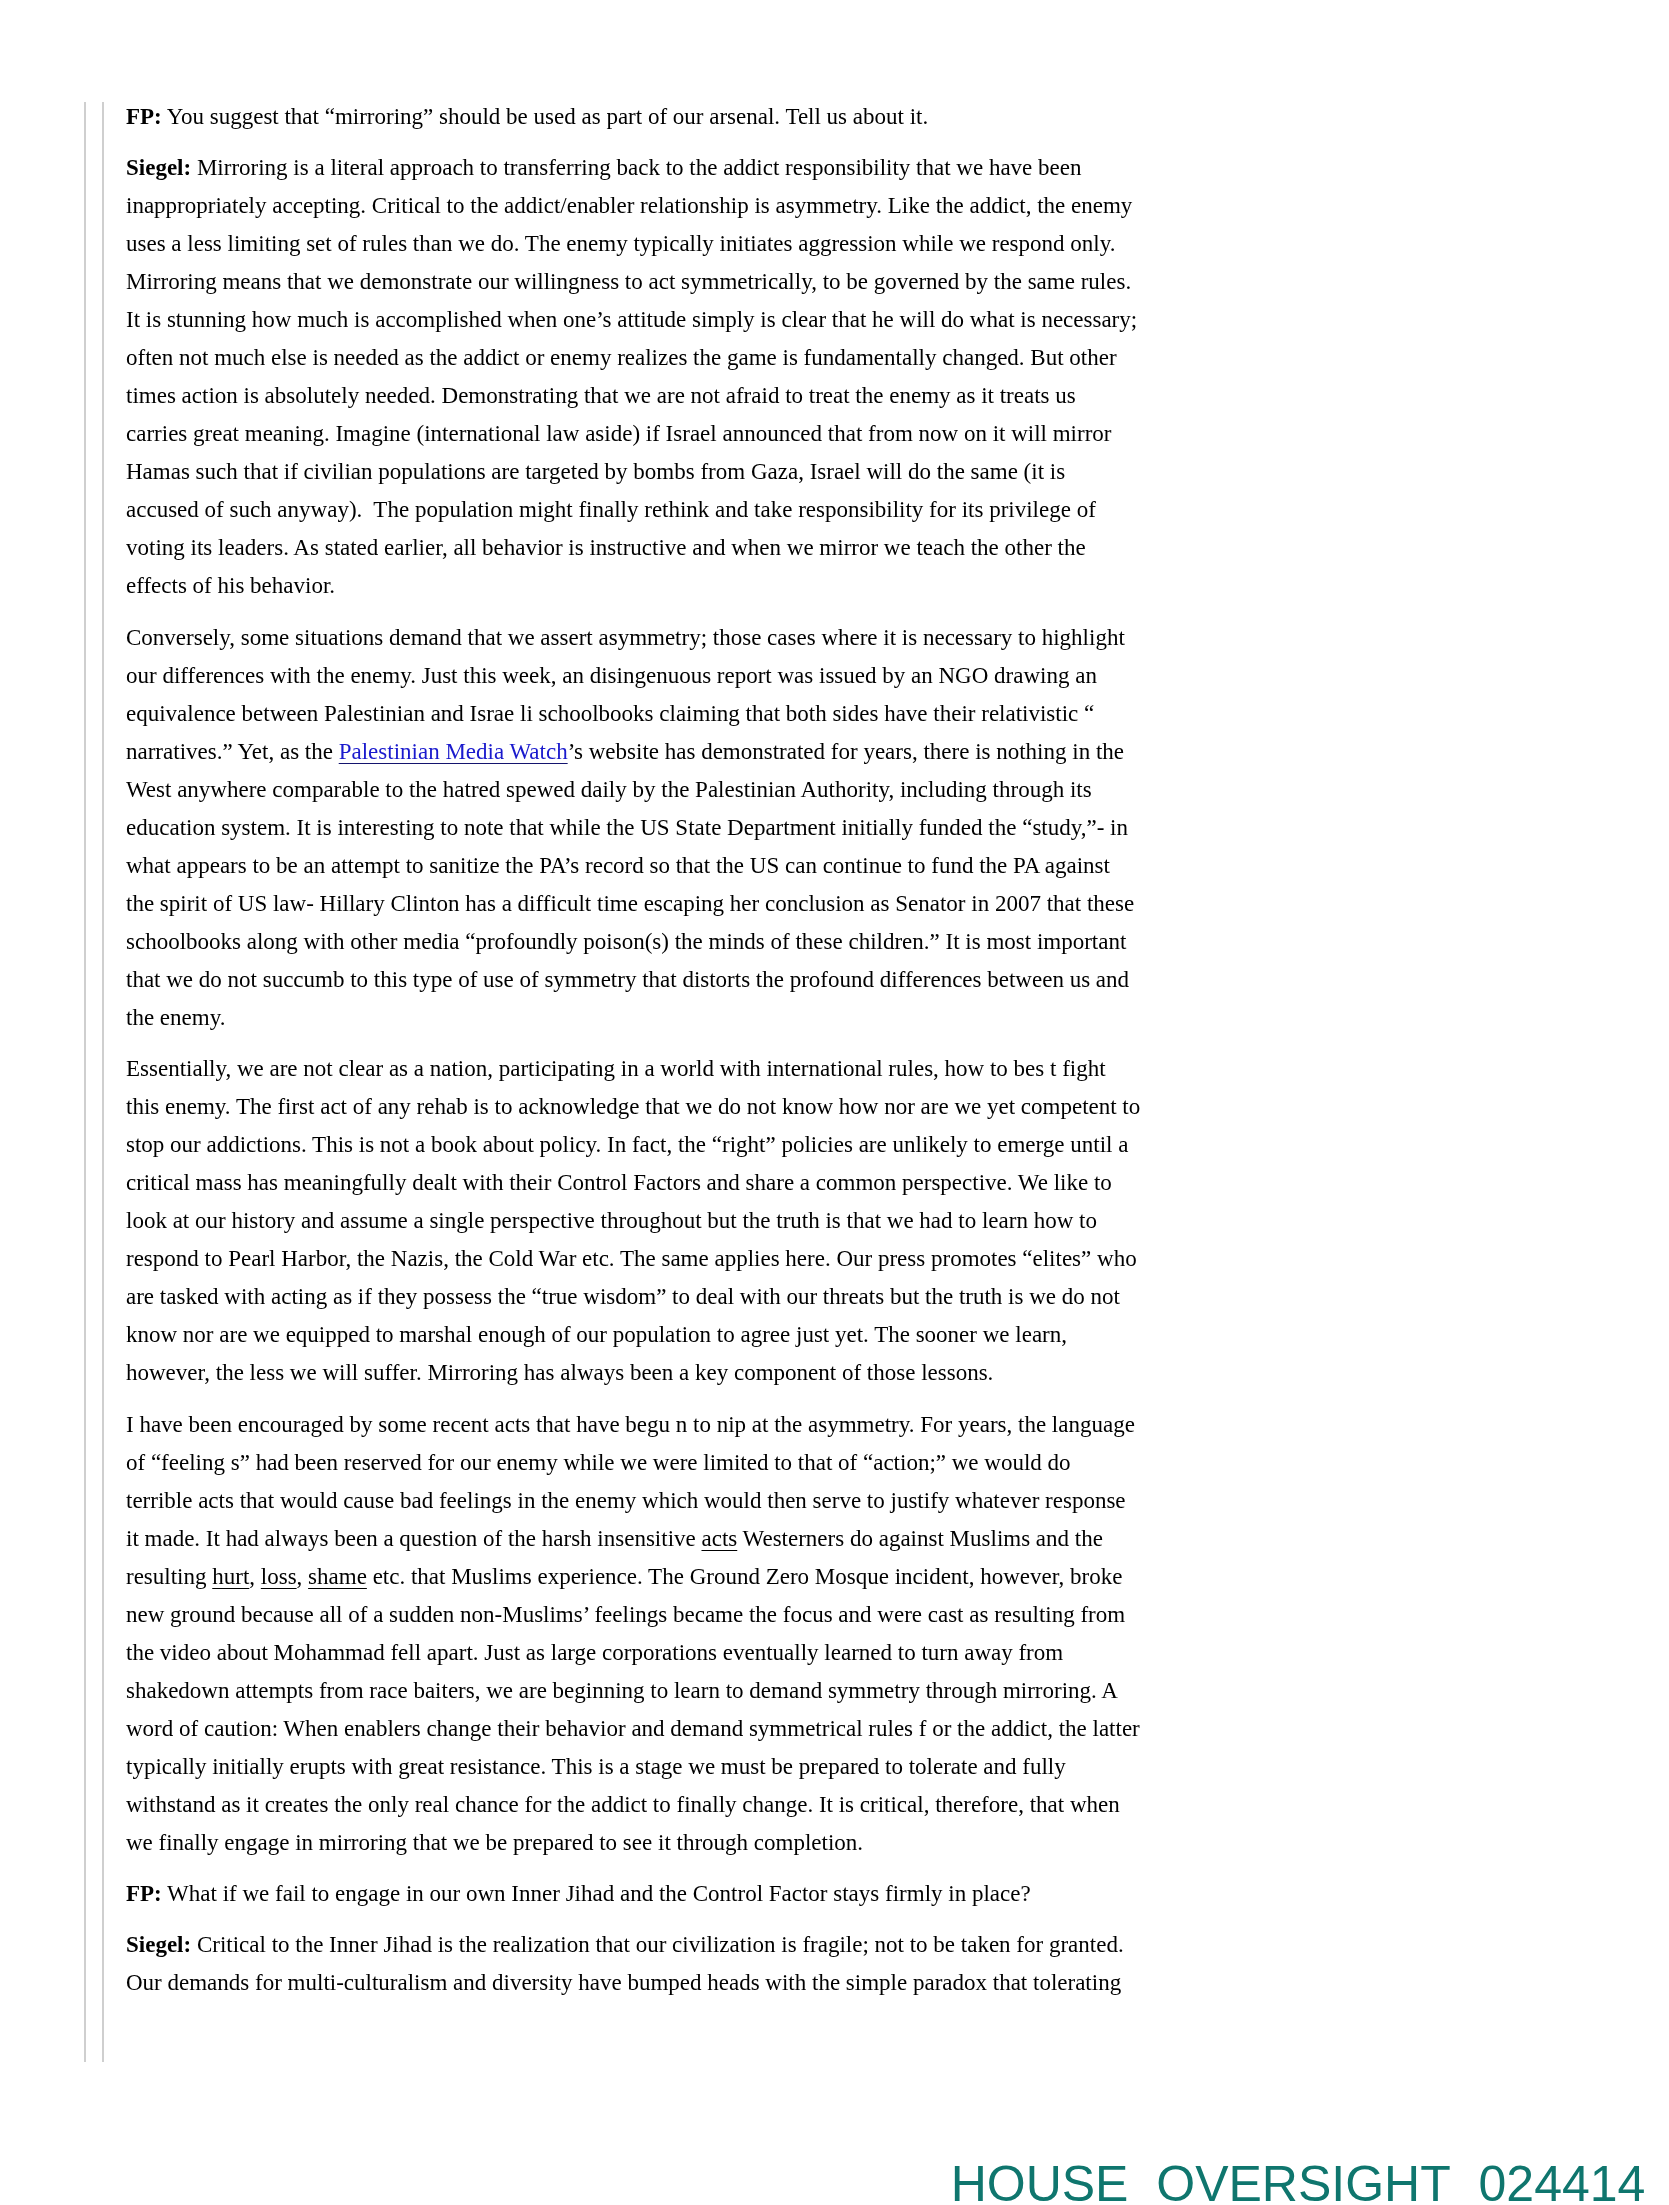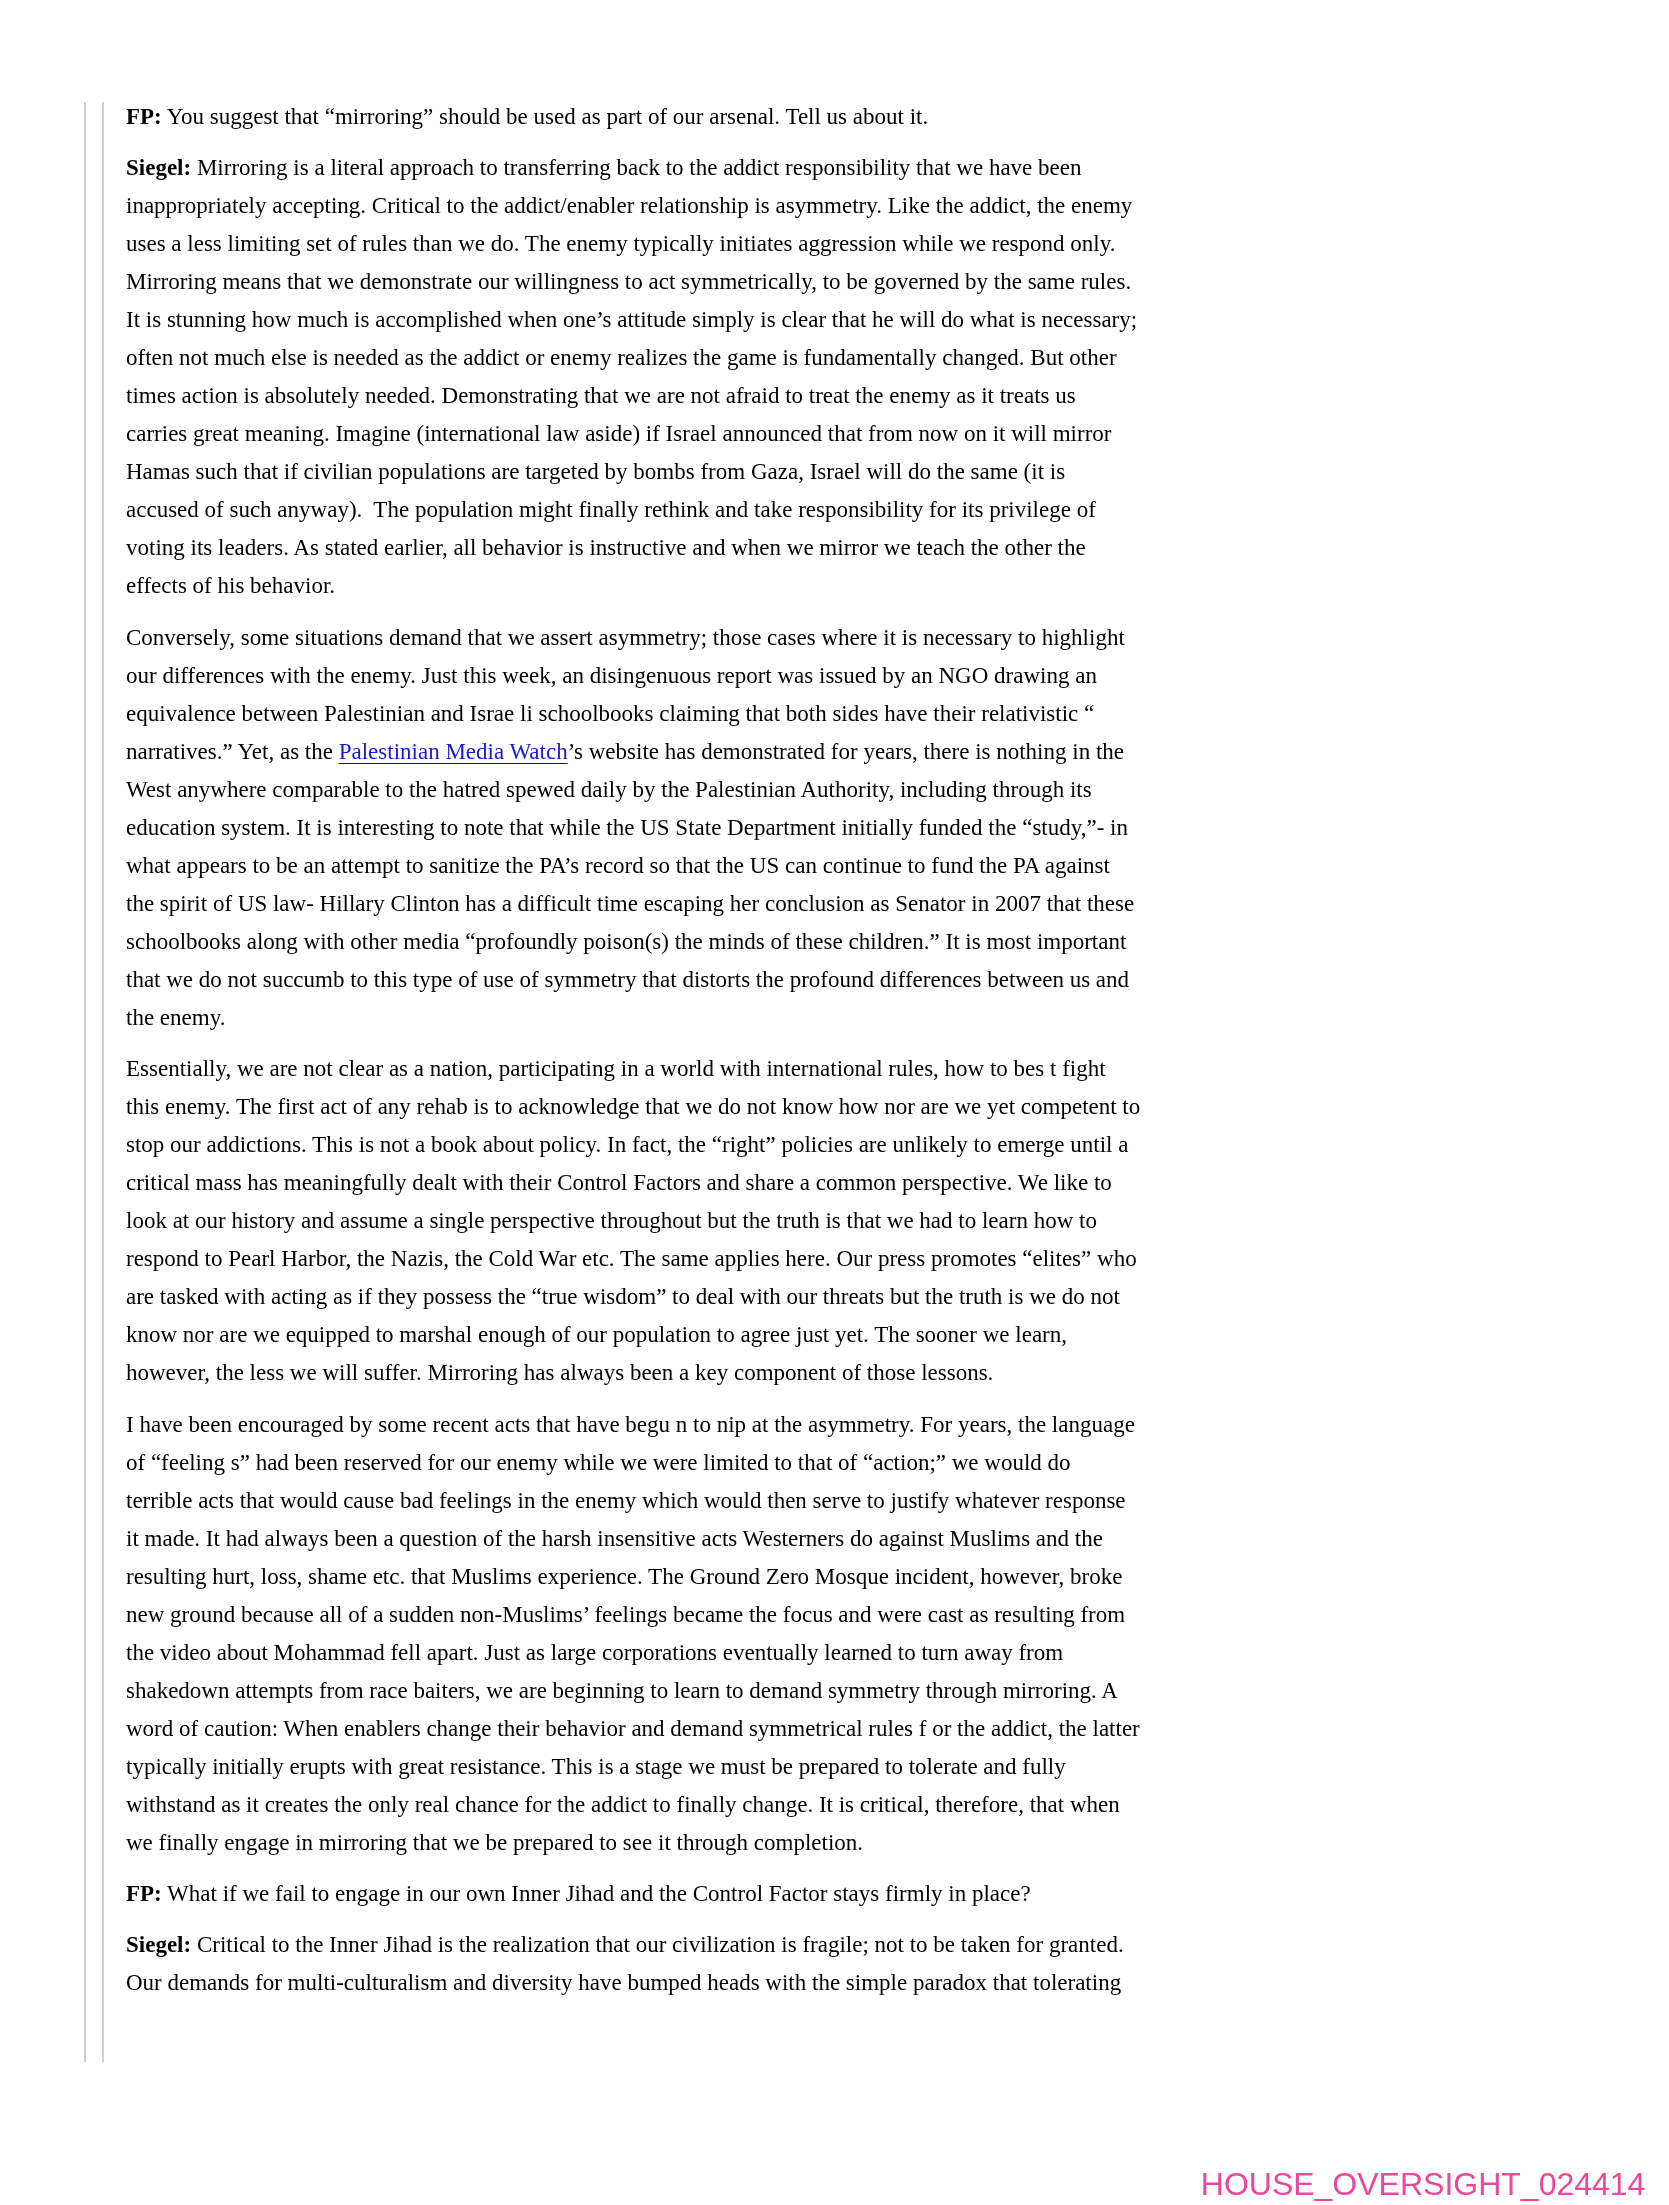--- a/index.html
+++ b/index.html
@@ -9,25 +9,25 @@
   .rule.r2 { left: 102px; top: 102px; height: 1960px; }
   .content {
     position: absolute; left: 126px; top: 98px; width: 1479px;
     font-family: "Liberation Serif", "DejaVu Serif", serif;
     font-size: 23px; line-height: 38px; color: #000;
   }
   .para { margin: 0 0 13.4px 0; }
   .line { display: block; white-space: nowrap; }
   .speaker { font-weight: bold; }
   .link { color: #1a1acd; text-decoration: underline; text-decoration-color: #14146e; text-decoration-thickness: 1.3px; text-underline-offset: 3.9px; margin-top: 17px; }
-  .ul { text-decoration-thickness: 1.3px; text-underline-offset: 3.9px; }
+  .ul { text-decoration: underline; text-decoration-thickness: 1.3px; text-underline-offset: 3.9px; }
   .footer {
     position: absolute; right: 23.6px; top: 2164px;
     font-family: "Liberation Sans", "DejaVu Sans", sans-serif;
-    font-size: 32px; line-height: 41px; color: #ec4899; white-space: nowrap;
+    font-size: 50px; line-height: 41px; color: #0f766e; white-space: nowrap;
   }
 </style>
 </head>
 <body>
 
 <div class="rule r1"></div>
 <div class="rule r2"></div>
 
 <div class="content">
 

